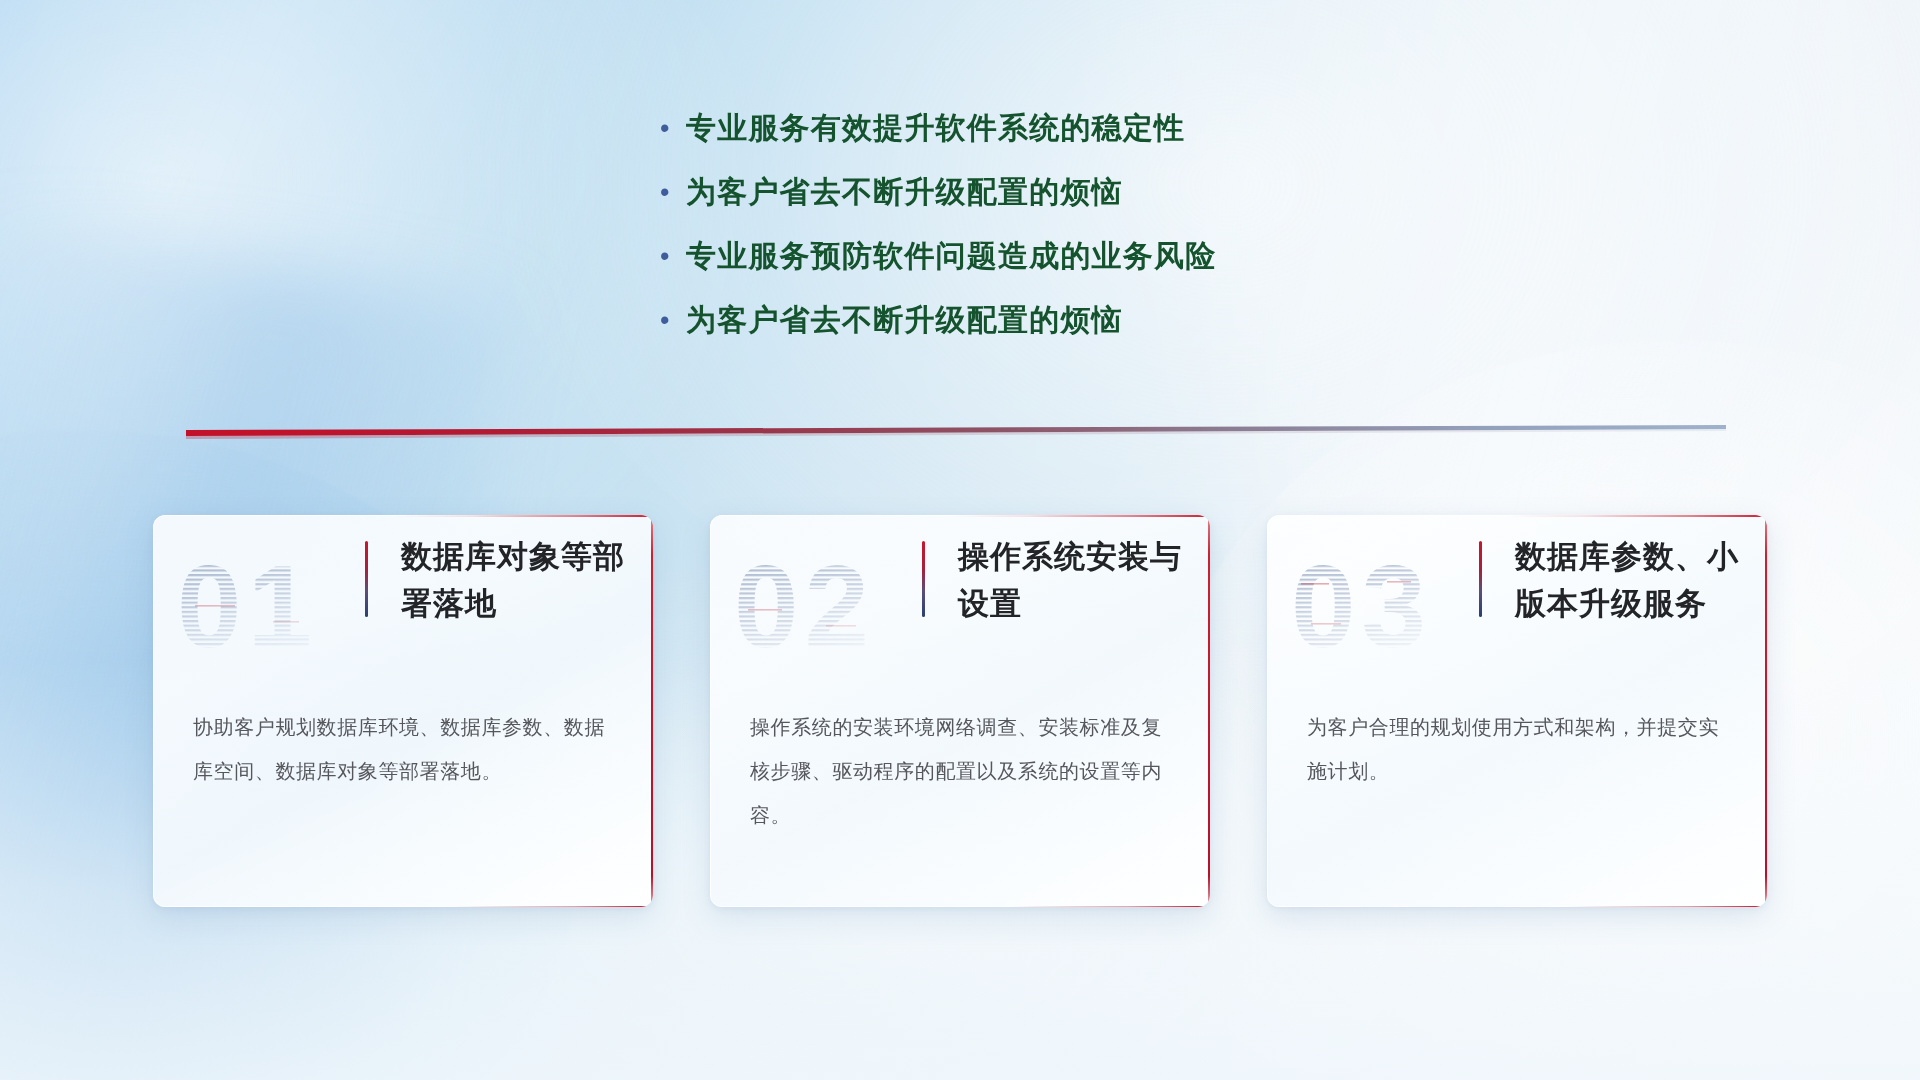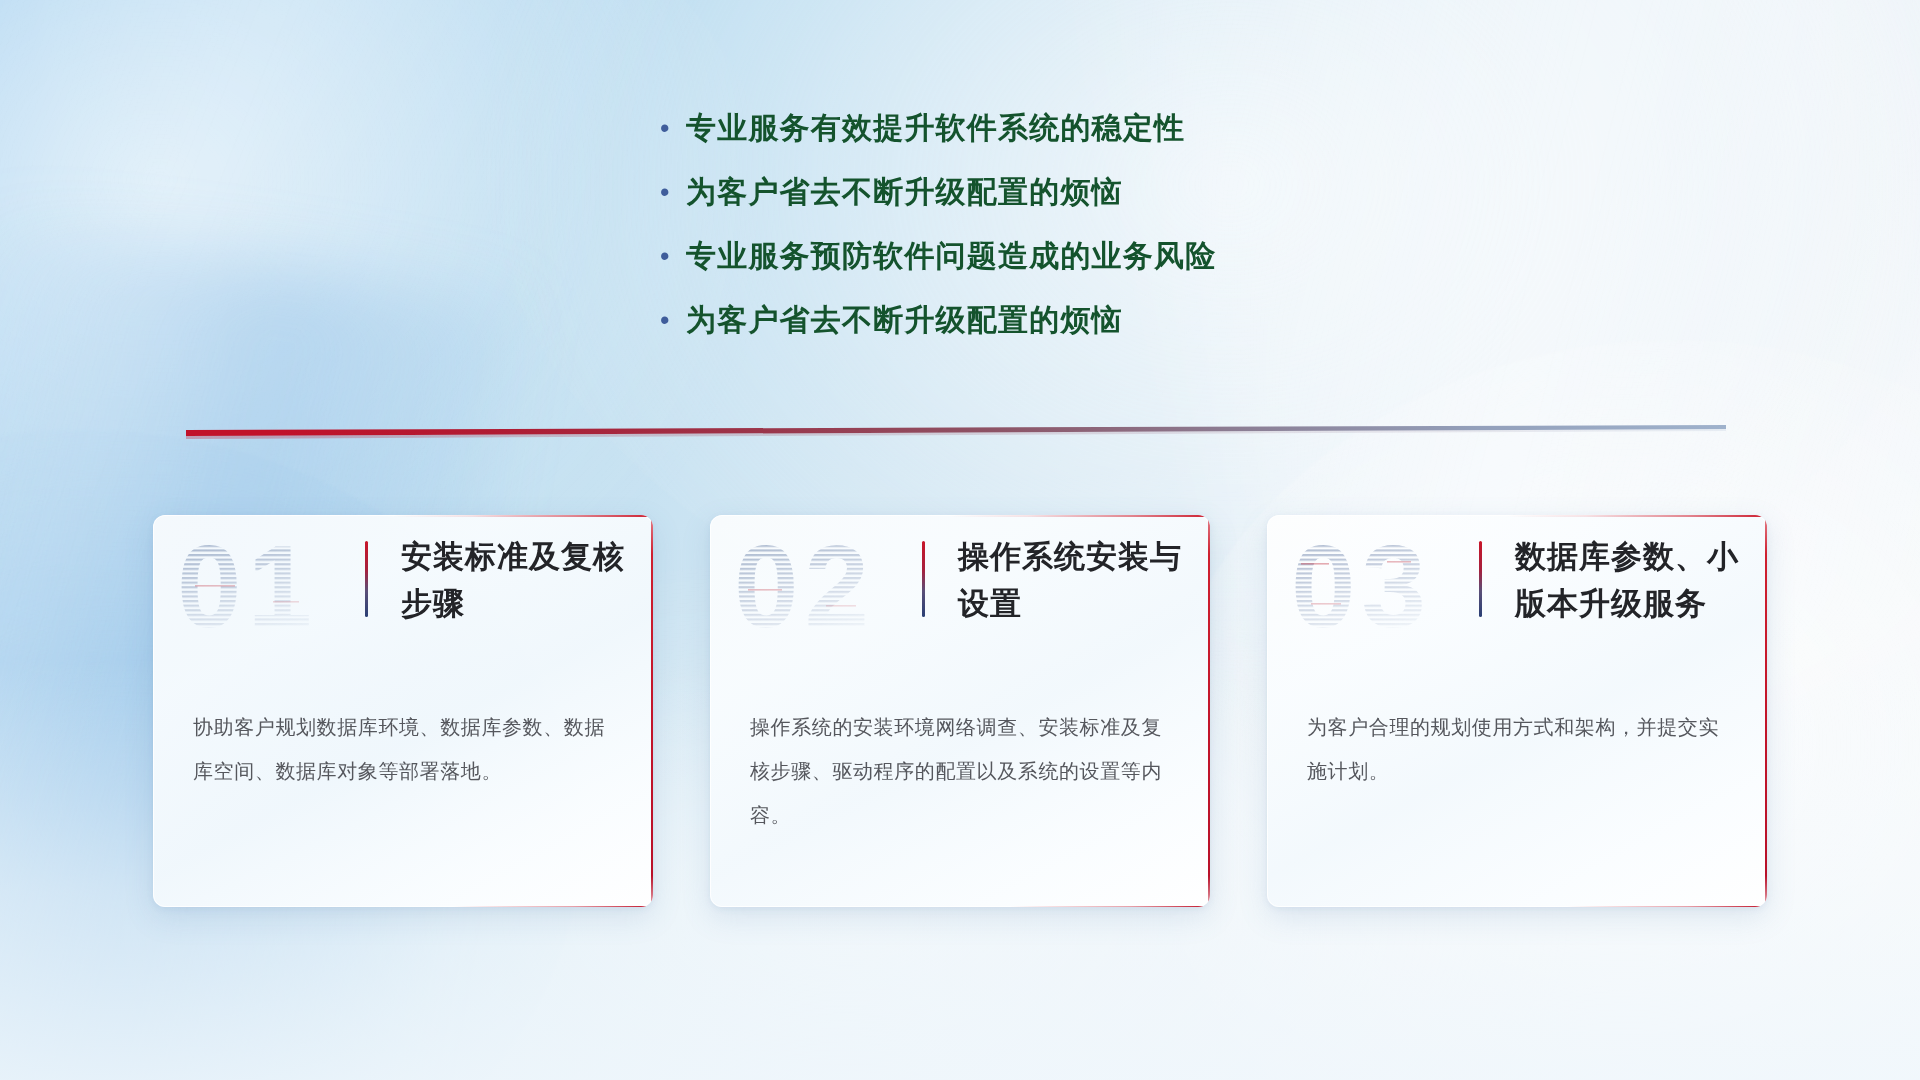--- a/index.html
+++ b/index.html
@@ -136,21 +136,21 @@
     background:linear-gradient(to left, #c2142a 0%, rgba(194,20,42,0.40) 40%, rgba(194,20,42,0) 100%);
     pointer-events:none;
   }
 
   .card-head{
     position:relative;
     height:180px;
     display:flex;align-items:flex-start;
   }
   .card-num{
-    position:absolute;left:24px;top:16px;
+    position:absolute;left:24px;top:36px;
     width:178px;height:112px;
   }
   .card-sep{
     position:absolute;left:212px;top:26px;
     width:3px;height:76px;
     background:linear-gradient(to bottom,#c8162a 0%, #a7203d 38%, #5a4f78 66%, #2a3f74 100%);
     border-radius:2px;
   }
   .card-title{
     position:absolute;left:248px;top:18px;right:18px;
@@ -262,21 +262,21 @@
             <text x="0" y="96" font-family="'Liberation Sans',sans-serif" font-size="116" font-weight="700" letter-spacing="6" fill="url(#stripes1)">01</text>
             <text x="0" y="96" font-family="'Liberation Sans',sans-serif" font-size="116" font-weight="700" letter-spacing="6" fill="none" stroke="#7e94b8" stroke-opacity="0.22" stroke-width="1"></text>
           </g>
           <g mask="url(#m1)" opacity="0.55">
             <rect x="18" y="54" width="40" height="1.6" fill="#c0303f"></rect>
             <rect x="96" y="70" width="26" height="1.6" fill="#c0303f"></rect>
           </g>
         </svg>
       </div>
       <div class="card-sep"></div>
-      <div class="card-title">安装标准及复核步骤</div>
+      <div class="card-title">数据库对象等部署落地</div>
     </div>
 
     <div class="card-body">协助客户规划数据库环境、数据库参数、数据库空间、数据库对象等部署落地。</div>
   </div>
 
   <div class="card">
     <div class="card-edge"></div>
     <div class="card-accent"></div>
     <div class="card-accent-top"></div>
     <div class="card-accent-bottom"></div>

